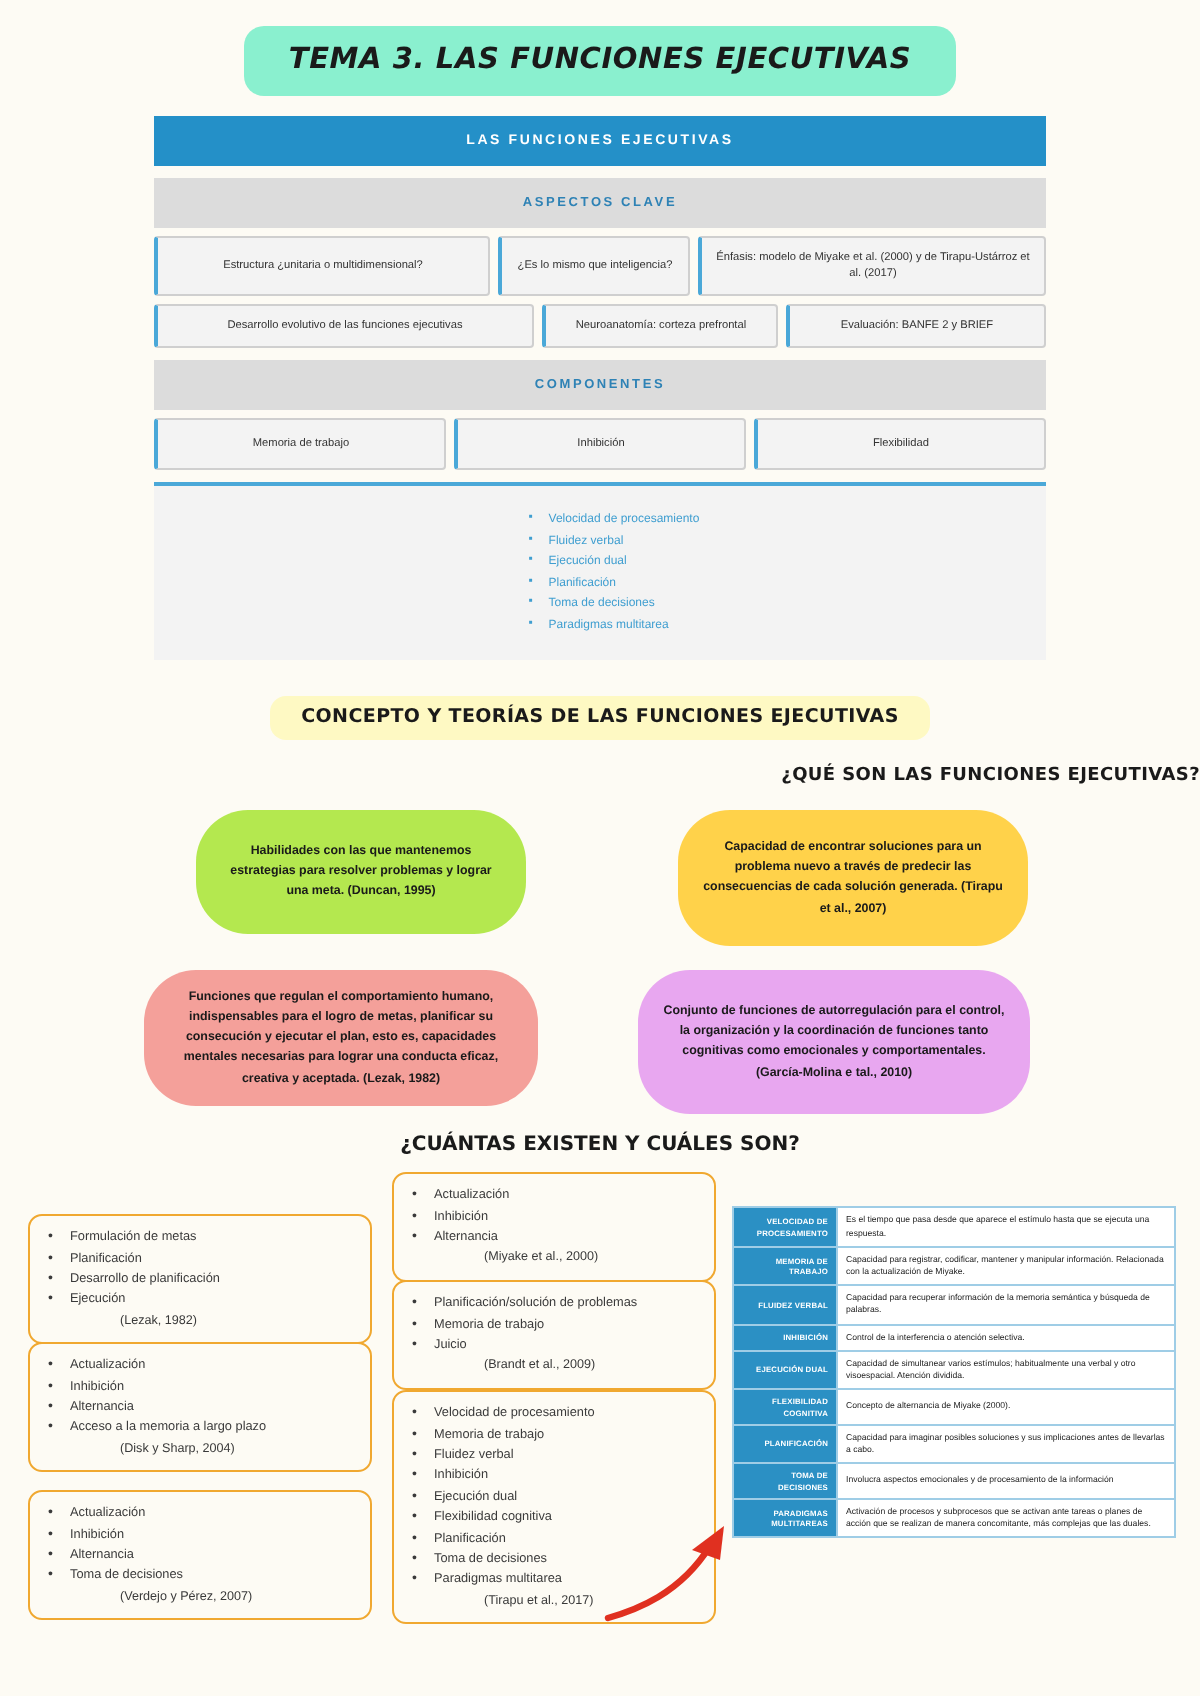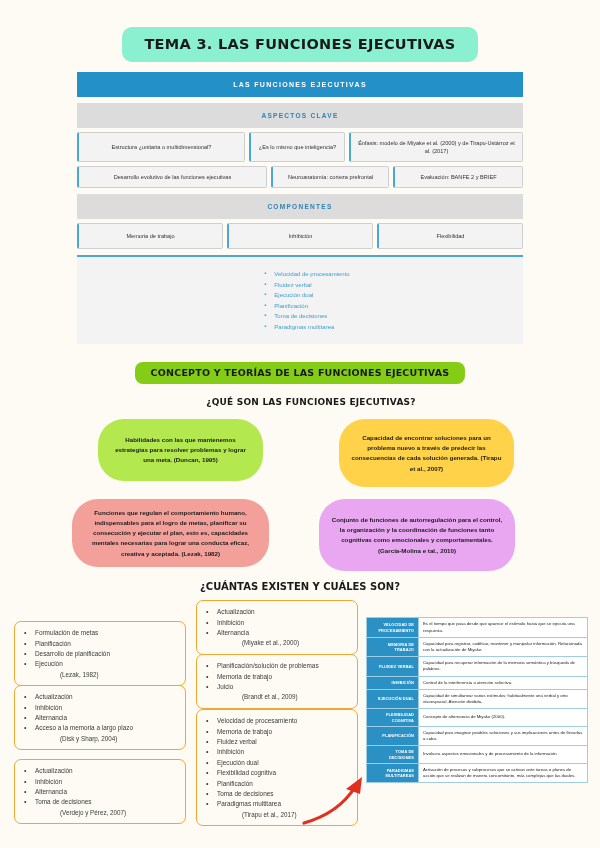--- a/index.html
+++ b/index.html
@@ -13,21 +13,22 @@
     font-family: "Liberation Sans", sans-serif;
     position: relative;
     overflow: hidden;
     color: #333;
   }
 
   
   .page-title-wrap {
     display: flex;
     justify-content: center;
-    padding-top: 27px;
+    padding-top: 13px;
+    font-style: italic;
   }
   .page-title {
     background: #8af0cf;
     border-radius: 10px;
     padding: 9px 22px 10px 22px;
     font-size: 14.5px;
     font-weight: bold;
     letter-spacing: 0.3px;
     color: #1a1a1a;
     font-family: "DejaVu Sans", sans-serif;
@@ -107,31 +108,31 @@
     color: #3f9ed0;
   }
 
   
   .concept-wrap {
     display: flex;
     justify-content: center;
     margin-top: 18px;
   }
   .concept-pill {
-    background: #84cc16;
+    background: #fef9c3;
     border-radius: 8px;
     padding: 5px 16px 6px 16px;
     font-size: 9.5px;
     font-weight: bold;
     color: #1a1a1a;
     font-family: "DejaVu Sans", sans-serif;
     letter-spacing: 0.2px;
   }
   .sub-heading {
-    text-align: center;
+    text-align: right;
     font-size: 9px;
     font-weight: bold;
     color: #1a1a1a;
     margin-top: 13px;
     font-family: "DejaVu Sans", sans-serif;
     letter-spacing: 0.2px;
     margin-left: 22px;
   }
 
   .def-grid {

